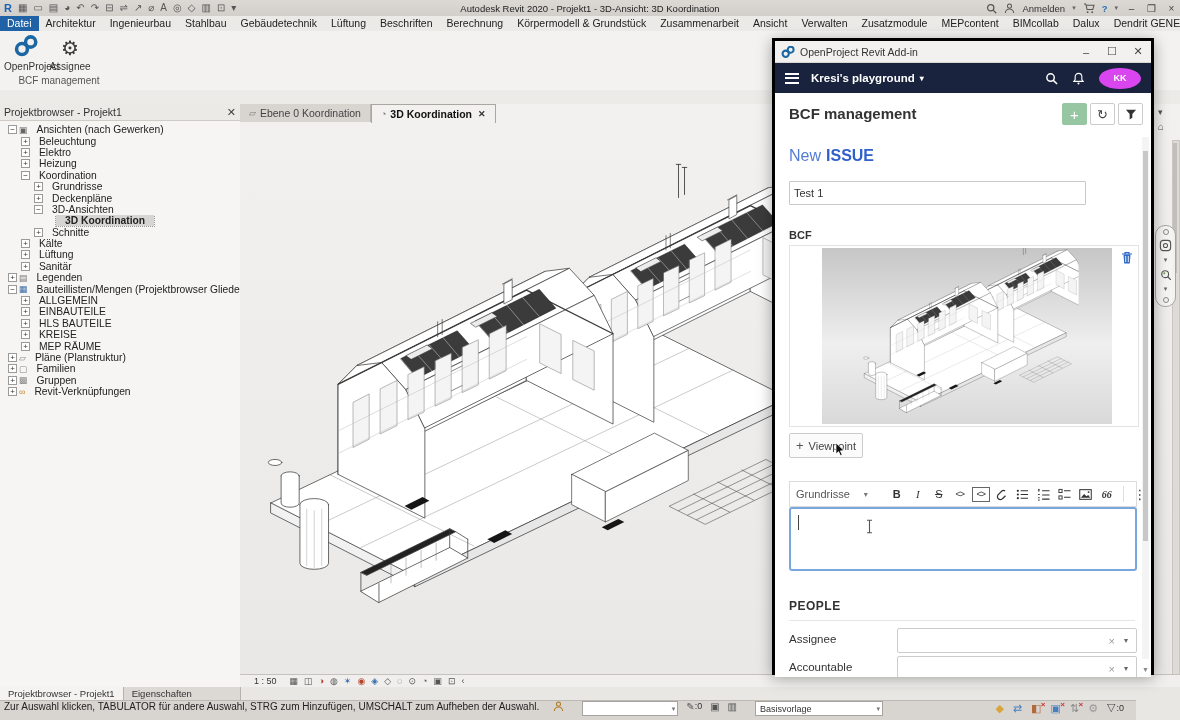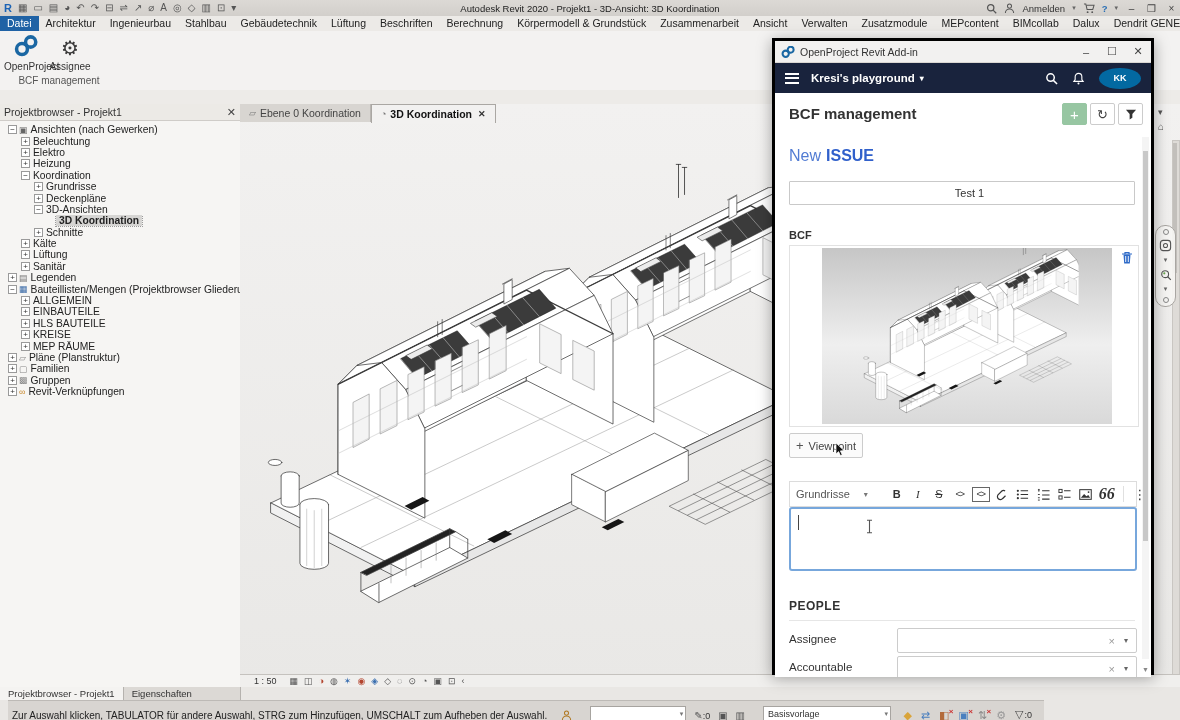--- a/index.html
+++ b/index.html
@@ -27,21 +27,21 @@
   
   .pbrowser{position:absolute;left:0;top:104px;width:240px;height:583px;background:#f6f5f3;border-right:1px solid #b5b2ae;overflow:hidden;}
   .pb-head{height:16px;background:#eceae6;border-bottom:1px solid #cfccc8;display:flex;align-items:center;font-size:10.5px;color:#333;padding:0 4px;}
   .pb-head .x{margin-left:auto;color:#444;font-size:11px;}
   .tree{padding-top:3px;}
   .trow{height:11.4px;display:flex;align-items:center;font-size:10.3px;color:#222;white-space:nowrap;overflow:hidden;}
   .trow.sel .lbl{background:#d6d5d3;font-weight:bold;outline:1px dotted #9a9a9a;}
   .tog{width:9px;height:9px;border:1px solid #9a9a9a;background:#fff;font-size:8px;line-height:7px;text-align:center;color:#333;flex:0 0 9px;box-sizing:border-box;}
   .tog.none{border:none;background:none;}
   .ticon{font-size:9px;margin-left:2px;}
-  .trow .lbl{padding:0 3px;}
+  .trow .lbl{padding:0 9px;}
   
   .canvas{position:absolute;left:240px;top:104px;width:940px;height:583px;background:linear-gradient(#f2f1f0,#e9e8e6);overflow:hidden;}
   .vtabs{position:absolute;left:0;top:0;height:18px;display:flex;font-size:10.5px;}
   .vtab{display:flex;align-items:center;gap:4px;padding:0 9px;background:#d8d5d1;color:#444;border-right:1px solid #b9b6b2;height:18px;}
   .vtab.active{background:#f2f1f0;color:#111;font-weight:bold;border:1px solid #aaa7a3;border-bottom:none;}
   .vtab .vi{font-size:9px;color:#777;}
   .vtab .vx{font-size:9px;color:#333;margin-left:2px;}
   svg.model{position:absolute;left:8px;top:12px;}
   .viewbar{position:absolute;left:0;bottom:0;width:940px;height:13px;background:#f0efed;border-top:1px solid #c5c2be;display:flex;align-items:center;gap:5px;font-size:9px;color:#333;padding-left:14px;box-sizing:border-box;}
   .viewbar .vbi{font-size:9px;color:#555;}
@@ -50,66 +50,66 @@
   .navv{position:absolute;font-size:9px;color:#555;}
   .scrollv{position:absolute;left:932px;top:36px;width:6px;height:540px;background:#dedbd7;border:1px solid #c9c6c2;}
   .scrollv .th{position:absolute;left:0;top:2px;width:4px;height:130px;background:#c2bfbb;}
   .navbox{position:absolute;left:915px;top:121px;width:21px;height:82px;border:1px solid #a9a6a2;border-radius:10px;background:rgba(246,245,243,.92);display:flex;flex-direction:column;align-items:center;justify-content:space-between;padding:3px 0;box-sizing:border-box;color:#555;}
   .navbox .dot{width:4px;height:4px;border:1px solid #888;border-radius:50%;}
   .navbox .ch{font-size:7px;color:#666;}
   
   .bottom-tabs{position:absolute;left:0;top:687px;width:240px;height:13px;background:#dcd9d5;display:flex;font-size:9.5px;color:#333;border-right:1px solid #b5b2ae;}
   .btab{padding:0 8px;display:flex;align-items:center;height:13px;}
   .btab.active{background:#f4f3f1;border-right:1px solid #b5b2ae;}
-  .statusbar{position:absolute;left:8px;top:700px;width:1036px;height:20px;background:#d8d5d1;border-top:1px solid #bdbab6;display:flex;align-items:flex-end;font-size:10px;color:#222;}
+  .statusbar{position:absolute;left:0;top:700px;width:1136px;height:20px;background:#d8d5d1;border-top:1px solid #bdbab6;display:flex;align-items:flex-start;font-size:10px;color:#222;}
   .statusbar .hint{padding-left:4px;white-space:nowrap;}
   .sb-sel{width:92px;height:13px;background:#fff;border:1px solid #a7a4a0;margin-left:18px;display:flex;align-items:center;justify-content:flex-end;font-size:8px;color:#777;padding-right:2px;}
   .sb-small{font-size:10px;color:#555;margin-left:8px;}
   .sb-count{font-size:9px;color:#333;}
   .sb-icons{margin-left:auto;display:flex;align-items:center;gap:9px;padding-right:12px;}
   .sic{position:relative;font-size:11px;line-height:12px;}
   .sic .badge{position:absolute;right:-4px;top:-3px;color:#c33;font-size:8px;font-weight:bold;}
   
   .op-win{position:absolute;left:772px;top:38px;width:382px;height:637px;background:#fff;border:3px solid #000000;box-shadow:0 3px 14px rgba(0,0,0,.35);box-sizing:border-box;}
   .op-title{height:21px;background:#f2f1f0;border-bottom:1px solid #dad7d3;display:flex;align-items:center;font-size:10.5px;color:#333;padding-left:6px;gap:5px;}
   .op-title .wins{margin-left:auto;display:flex;}
   .op-title .wb{width:26px;height:20px;display:flex;align-items:center;justify-content:center;font-size:11px;color:#444;}
   .op-head{height:30px;background:#19233d;display:flex;align-items:center;color:#fff;padding:0 10px;gap:12px;}
   .burger{width:14px;display:flex;flex-direction:column;gap:2.5px;}
   .burger i{height:2px;background:#fff;display:block;}
   .op-proj{font-size:11.5px;font-weight:bold;display:flex;align-items:center;gap:5px;}
   .op-proj .ch{font-size:8px;}
   .op-head .right{margin-left:auto;display:flex;align-items:center;gap:14px;}
-  .avatar{width:42px;height:21px;border-radius:50%;background:#0369a1;color:#fff;font-size:9px;font-weight:bold;display:flex;align-items:center;justify-content:center;}
+  .avatar{width:42px;height:21px;border-radius:50%;background:#d946ef;color:#fff;font-size:9px;font-weight:bold;display:flex;align-items:center;justify-content:center;}
   .op-body{position:relative;height:584px;background:#fff;overflow:hidden;font-size:11px;color:#333;}
   .op-h1{position:absolute;left:14px;top:12px;font-size:15px;font-weight:bold;color:#333;}
   .op-abtn{position:absolute;top:10px;width:25px;height:22px;border:1px solid #ccc;border-radius:2px;background:#fff;display:flex;align-items:center;justify-content:center;font-size:13px;color:#444;box-sizing:border-box;}
   .op-abtn.plus{background:#97c6a2;border-color:#97c6a2;color:#fff;font-size:15px;}
   .op-h2{position:absolute;left:14px;top:54px;font-size:16px;}
   .op-h2 .nw{color:#527cd3;font-weight:300;}
   .op-h2 .iss{color:#3060cb;font-weight:bold;margin-left:5px;}
-  .op-input{position:absolute;left:14px;top:88px;width:346px;height:24px;border:1px solid #c9c9c9;border-radius:1px;box-sizing:border-box;line-height:22px;padding-left:15px;font-size:11px;color:#333;text-align:center;}
+  .op-input{position:absolute;left:14px;top:88px;width:297px;height:24px;border:1px solid #c9c9c9;border-radius:1px;box-sizing:border-box;line-height:22px;padding-left:4px;font-size:11px;color:#333;}
   .op-bcf{position:absolute;left:14px;top:136px;font-weight:bold;font-size:11px;}
   .vp{position:absolute;left:14px;top:152px;width:348px;height:180px;border:1px solid #e2e2e2;background:#fff;}
   .vpimg{position:absolute;left:32px;top:2px;right:26px;bottom:2px;background:linear-gradient(#c6c6c6,#efefef 55%,#d9d9d9);overflow:hidden;}
   .vpimg svg{position:absolute;left:50%;top:50%;transform:translate(-50%,-50%);}
   .vp-trash{position:absolute;right:5px;top:5px;color:#2f6bc8;}
   .vp-btn{position:absolute;left:14px;top:340px;width:74px;height:25px;border:1px solid #ccc;border-radius:2px;background:#fbfbfb;display:flex;align-items:center;justify-content:center;gap:5px;font-size:11px;color:#444;box-sizing:border-box;}
   .cursor-arrow{position:absolute;left:60px;top:349px;}
   .tb{position:absolute;left:14px;top:388px;width:348px;height:26px;border:1px solid #dcdcdc;display:flex;align-items:center;padding:0 6px;gap:3px;box-sizing:border-box;}
   .tb .para{font-size:11px;color:#555;display:flex;align-items:center;gap:14px;padding-right:6px;}
   .tb .para .ch{font-size:8px;color:#777;}
   .tb .sep{width:1px;height:16px;background:#e0e0e0;margin:0 4px;}
   .tbb{width:18px;height:20px;display:flex;align-items:center;justify-content:center;font-size:11px;color:#333;}
   .tbb.tb-bold{font-weight:bold;}
   .tbb.tb-italic{font-style:italic;font-family:"Liberation Serif",serif;}
   .tbb.tb-strikethrough{text-decoration:line-through;}
   .tbb.tb-inline-code,.tbb.tb-code-block{font-size:9px;letter-spacing:-1px;}
   .tbb.tb-code-block{border:1px solid #666;width:16px;height:13px;}
-  .tbb.tb-block-quote{font-family:"Liberation Serif",serif;font-weight:bold;font-style:italic;font-size:16px;}
+  .tbb.tb-block-quote{font-family:"Liberation Serif",serif;font-weight:bold;font-style:italic;font-size:10px;}
   .tbb.tb-more-options{font-size:13px;}
   .edit-area{position:absolute;left:14px;top:414px;width:348px;height:64px;border:2px solid #77a7dc;border-radius:3px;box-sizing:border-box;}
   .caret{position:absolute;left:7px;top:6px;width:1px;height:15px;background:#444;}
   .ibeam{position:absolute;left:74px;top:10px;color:#555;}
   .op-people{position:absolute;left:14px;top:506px;font-size:12px;font-weight:bold;letter-spacing:.5px;}
   .op-hr{position:absolute;left:14px;top:527px;width:346px;height:1px;background:#e6e6e6;}
   .fld-label{position:absolute;left:14px;font-size:11.5px;color:#333;}
   .fld-sel{position:absolute;left:122px;width:240px;height:25px;border:1px solid #ccc;border-radius:2px;box-sizing:border-box;display:flex;align-items:center;justify-content:flex-end;gap:9px;padding-right:8px;}
   .fld-sel .x{color:#9a9a9a;font-size:11px;}
   .fld-sel .ch{color:#666;font-size:8px;}

